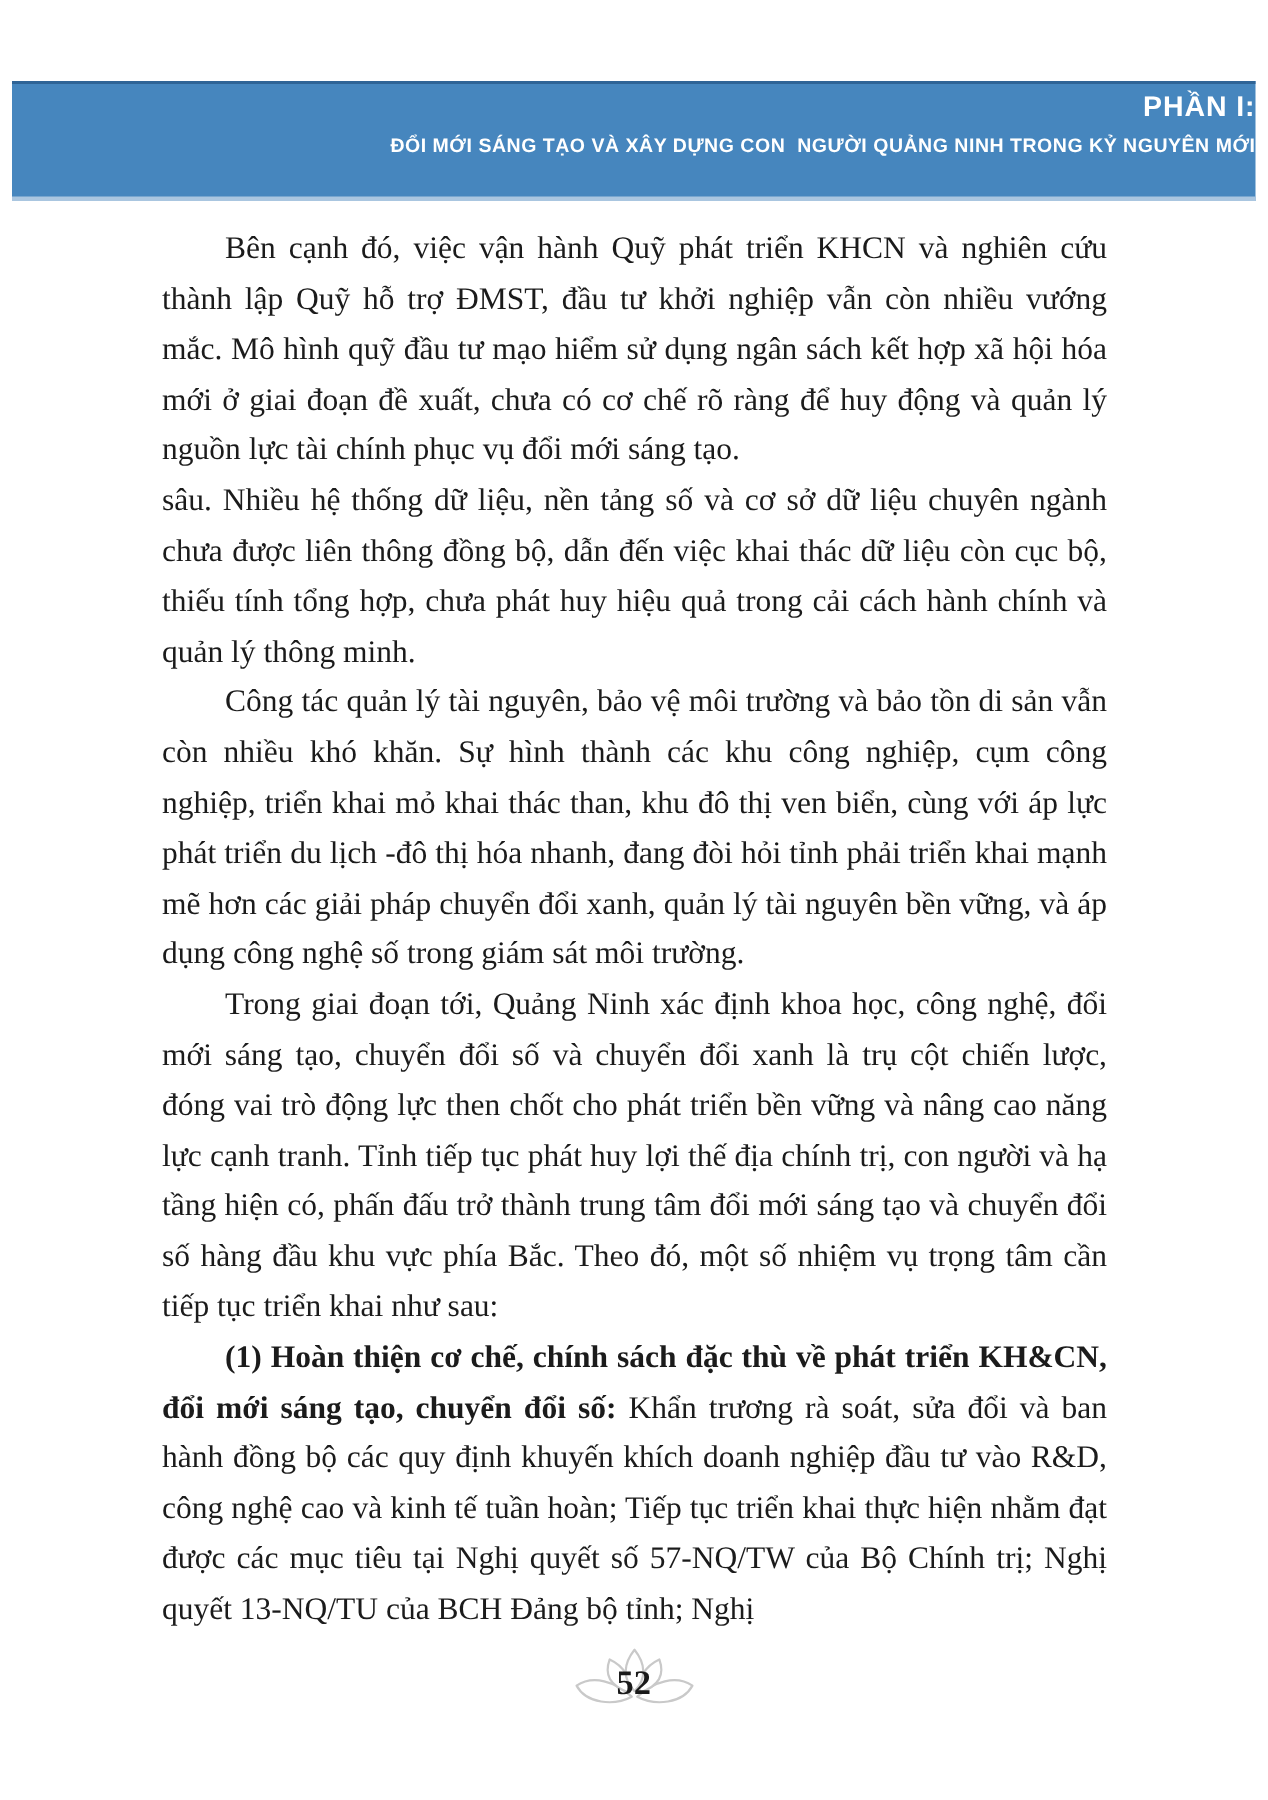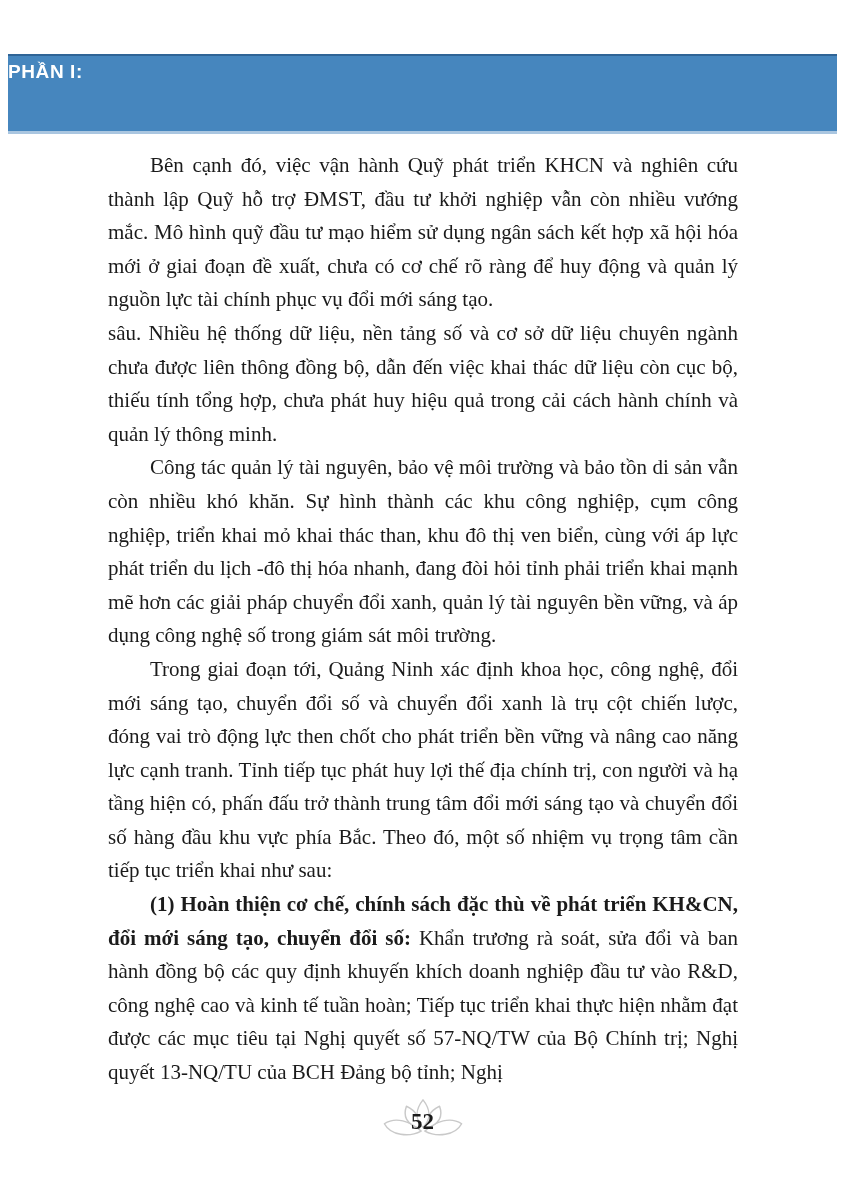--- a/index.html
+++ b/index.html
@@ -22,21 +22,21 @@
     top: 54px;
     left: 8px;
     width: 829px;
     height: 80px;
     box-sizing: border-box;
     background: var(--banner-bg, #4686be);
     border-top: 2px solid var(--banner-border-top, #2f6496);
     border-bottom: 3px solid var(--banner-border-bottom, #aac6e0);
     color: var(--banner-text, #ffffff);
     font-family: "Liberation Sans", sans-serif;
-    text-align: left;
+    text-align: right;
   }
   .part-label {
     padding-top: 3px;
     font-size: 19px;
     font-weight: bold;
     line-height: 26px;
     letter-spacing: 0.6px;
   }
   .subtitle {
     font-size: 13px;
@@ -93,20 +93,21 @@
     color: var(--page-number-color, #1a1a1a);
   }
 </style>
 </head>
 <body>
 
 <div class="page">
 
   <header class="banner">
     <div class="part-label">PHẦN I:</div>
+    <div class="subtitle">ĐỔI MỚI SÁNG TẠO VÀ XÂY DỰNG CON  NGƯỜI QUẢNG NINH TRONG KỶ NGUYÊN MỚI</div>
   </header>
 
   <main class="content" id="paragraphs">
       <p class="body-para indent">Bên cạnh đó, việc vận hành Quỹ phát triển KHCN và nghiên cứu thành lập Quỹ hỗ trợ ĐMST, đầu tư khởi nghiệp vẫn còn nhiều vướng mắc. Mô hình quỹ đầu tư mạo hiểm sử dụng ngân sách kết hợp xã hội hóa mới ở giai đoạn đề xuất, chưa có cơ chế rõ ràng để huy động và quản lý nguồn lực tài chính phục vụ đổi mới sáng tạo.</p>
       <p class="body-para">sâu. Nhiều hệ thống dữ liệu, nền tảng số và cơ sở dữ liệu chuyên ngành chưa được liên thông đồng bộ, dẫn đến việc khai thác dữ liệu còn cục bộ, thiếu tính tổng hợp, chưa phát huy hiệu quả trong cải cách hành chính và quản lý thông minh.</p>
       <p class="body-para indent">Công tác quản lý tài nguyên, bảo vệ môi trường và bảo tồn di sản vẫn còn nhiều khó khăn. Sự hình thành các khu công nghiệp, cụm công nghiệp, triển khai mỏ khai thác than, khu đô thị ven biển, cùng với áp lực phát triển du lịch -đô thị hóa nhanh, đang đòi hỏi tỉnh phải triển khai mạnh mẽ hơn các giải pháp chuyển đổi xanh, quản lý tài nguyên bền vững, và áp dụng công nghệ số trong giám sát môi trường.</p>
       <p class="body-para indent">Trong giai đoạn tới, Quảng Ninh xác định khoa học, công nghệ, đổi mới sáng tạo, chuyển đổi số và chuyển đổi xanh là trụ cột chiến lược, đóng vai trò động lực then chốt cho phát triển bền vững và nâng cao năng lực cạnh tranh. Tỉnh tiếp tục phát huy lợi thế địa chính trị, con người và hạ tầng hiện có, phấn đấu trở thành trung tâm đổi mới sáng tạo và chuyển đổi số hàng đầu khu vực phía Bắc. Theo đó, một số nhiệm vụ trọng tâm cần tiếp tục triển khai như sau:</p>
       <p class="body-para indent"><b>(1) Hoàn thiện cơ chế, chính sách đặc thù về phát triển KH&amp;CN, đổi mới sáng tạo, chuyển đổi số:</b> Khẩn trương rà soát, sửa đổi và ban hành đồng bộ các quy định khuyến khích doanh nghiệp đầu tư vào R&amp;D, công nghệ cao và kinh tế tuần hoàn; Tiếp tục triển khai thực hiện nhằm đạt được các mục tiêu tại Nghị quyết số 57-NQ/TW của Bộ Chính trị; Nghị quyết 13-NQ/TU của BCH Đảng bộ tỉnh; Nghị</p>
     </main>
 

